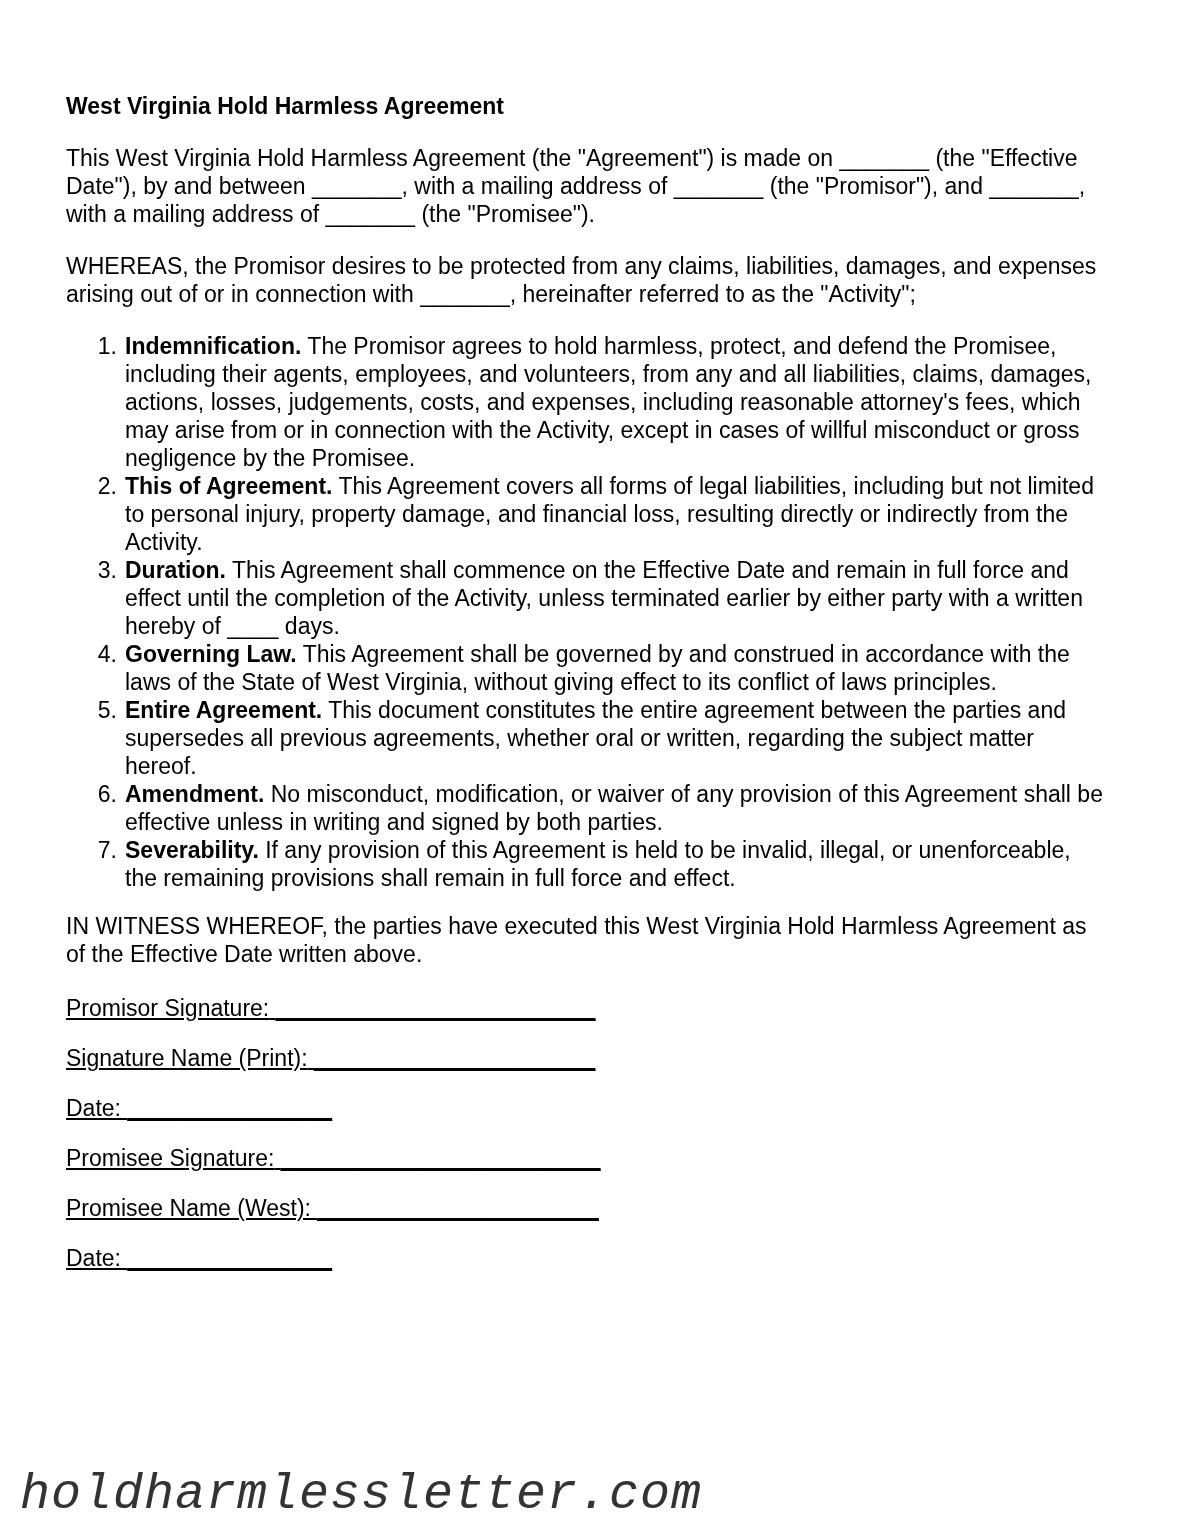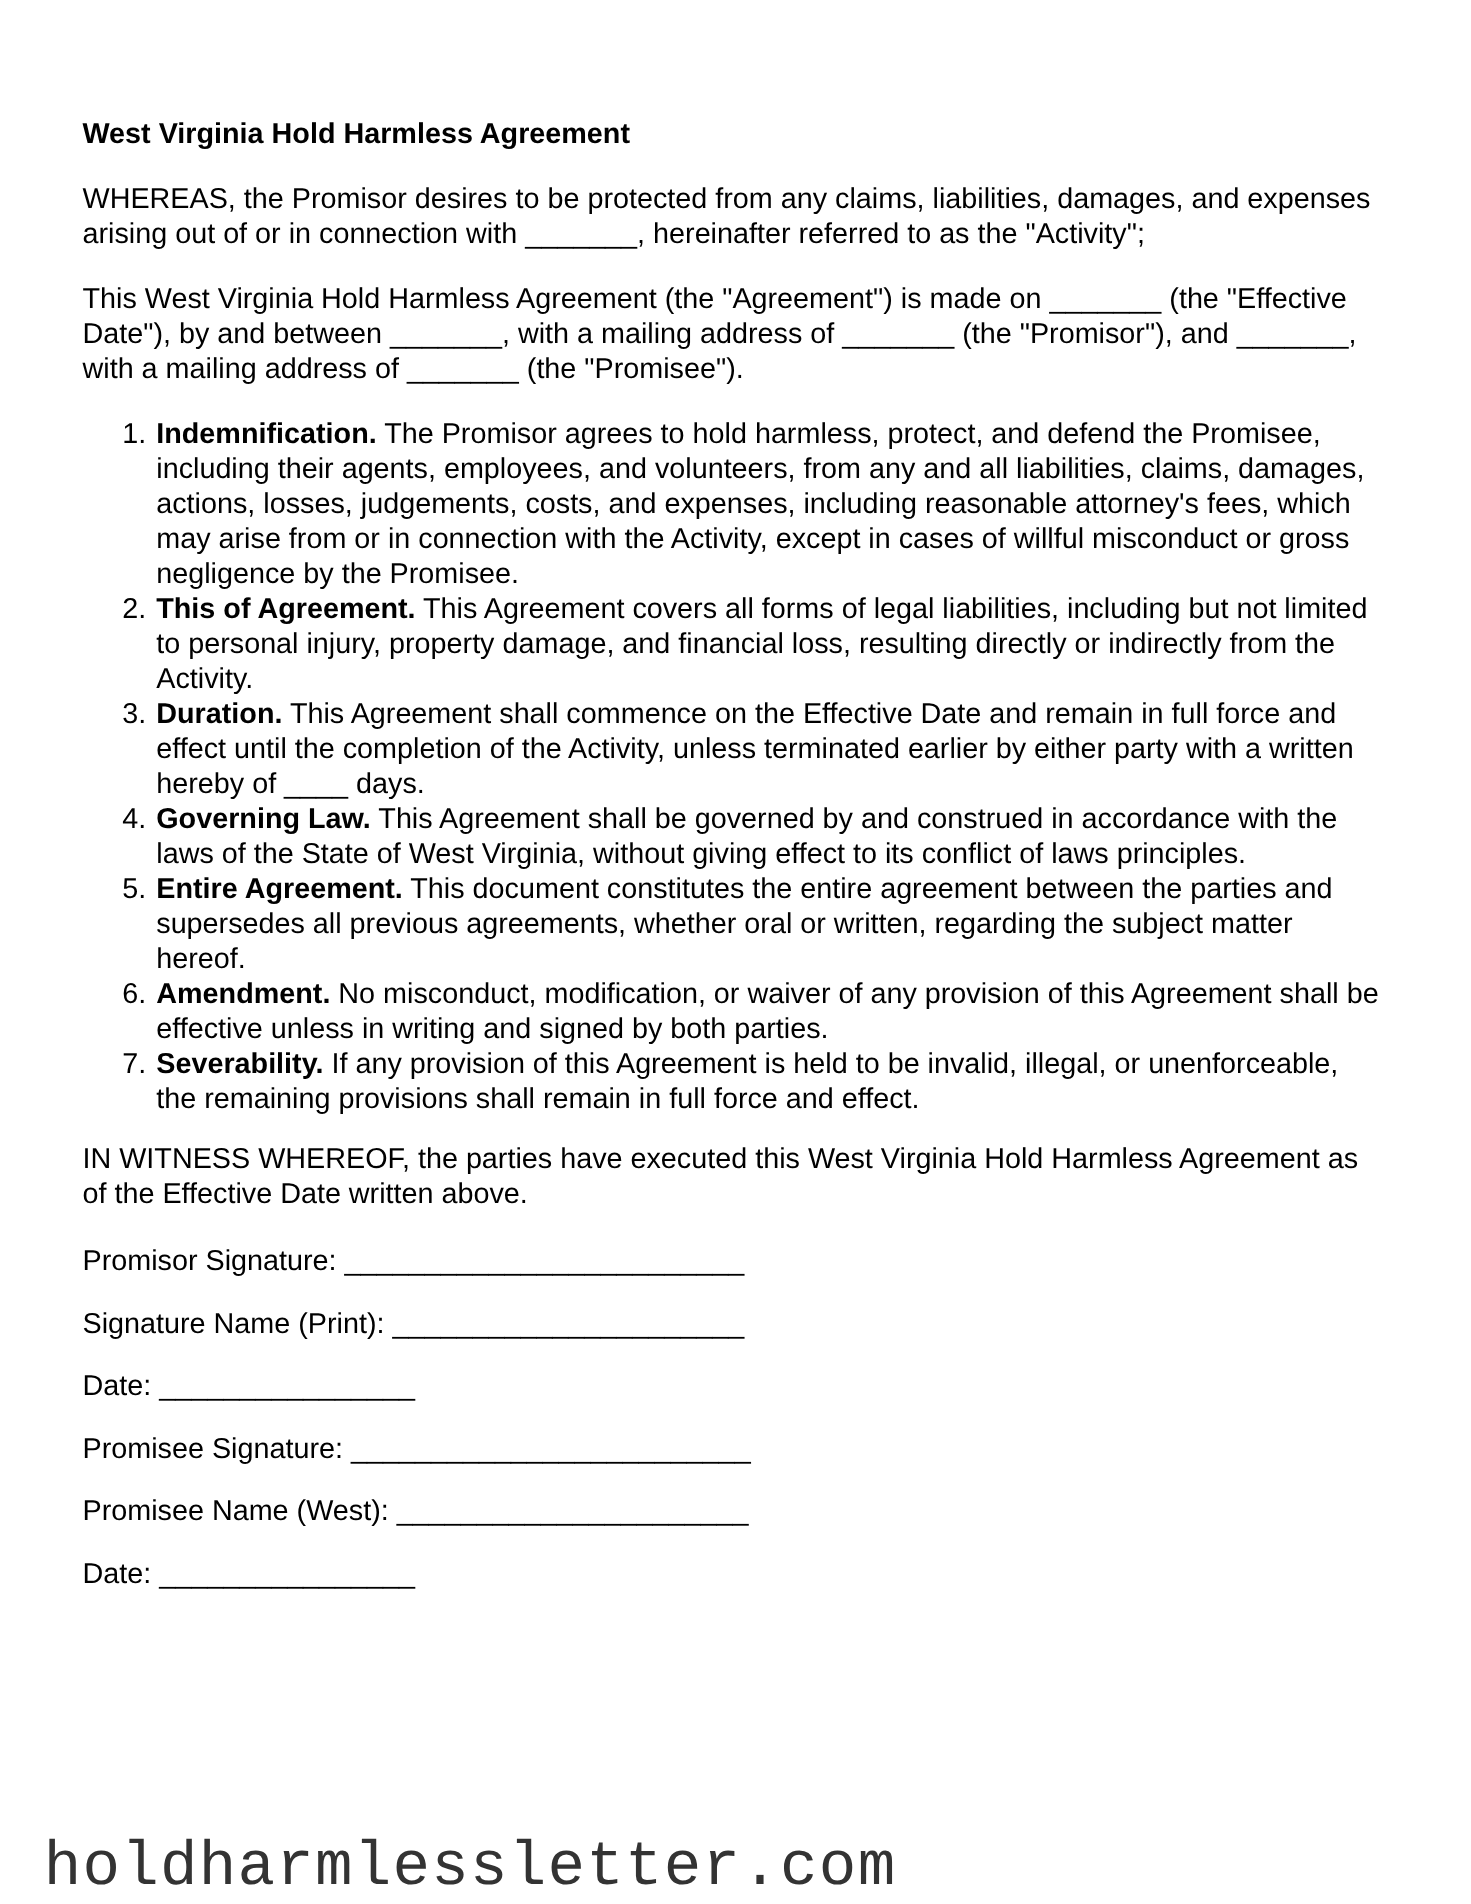--- a/index.html
+++ b/index.html
@@ -29,45 +29,46 @@
     padding: 0;
   }
   .list-item {
     display: grid;
     grid-template-columns: 22px 1fr;
     column-gap: 8px;
   }
   .list-item .num { text-align: right; white-space: nowrap; }
   .item-heading { font-weight: bold; }
   .closing { margin-bottom: 26px; }
-  .sig-row { margin-bottom: 22px; white-space: nowrap; }
+  .sig-row { margin-bottom: 22px; white-space: nowrap; text-decoration: underline; }
   .sig-line { letter-spacing: 0; }
   .site-footer {
     position: absolute;
-    left: 35px;
+    left: 20px;
     bottom: 16px;
     font-family: "Liberation Mono", "DejaVu Sans Mono", monospace;
     font-size: 50px;
     line-height: 56px;
     font-weight: normal;
     color: #333333;
     letter-spacing: 1px;
     white-space: nowrap;
+    font-style: italic;
   }
 </style>
 </head>
 <body>
 
 <div class="page">
 
   <h1 class="doc-title">West Virginia Hold Harmless Agreement</h1>
 
+  <p class="para">This West Virginia Hold Harmless Agreement (the "Agreement") is made on _______ (the "Effective Date"), by and between _______, with a mailing address of _______ (the "Promisor"), and _______, with a mailing address of _______ (the "Promisee").</p>
+
   <p class="para">WHEREAS, the Promisor desires to be protected from any claims, liabilities, damages, and expenses arising out of or in connection with _______, hereinafter referred to as the "Activity";</p>
-
-  <p class="para">This West Virginia Hold Harmless Agreement (the "Agreement") is made on _______ (the "Effective Date"), by and between _______, with a mailing address of _______ (the "Promisor"), and _______, with a mailing address of _______ (the "Promisee").</p>
 
 
   <ol class="numbered-list">
     <li class="list-item">
       <span class="num">1.</span>
       <span class="item-text"><strong class="item-heading">Indemnification.</strong> <span>The Promisor agrees to hold harmless, protect, and defend the Promisee, including their agents, employees, and volunteers, from any and all liabilities, claims, damages, actions, losses, judgements, costs, and expenses, including reasonable attorney's fees, which may arise from or in connection with the Activity, except in cases of willful misconduct or gross negligence by the Promisee.</span></span>
     </li>
     <li class="list-item">
       <span class="num">2.</span>
       <span class="item-text"><strong class="item-heading">This of Agreement.</strong> <span>This Agreement covers all forms of legal liabilities, including but not limited to personal injury, property damage, and financial loss, resulting directly or indirectly from the Activity.</span></span>

